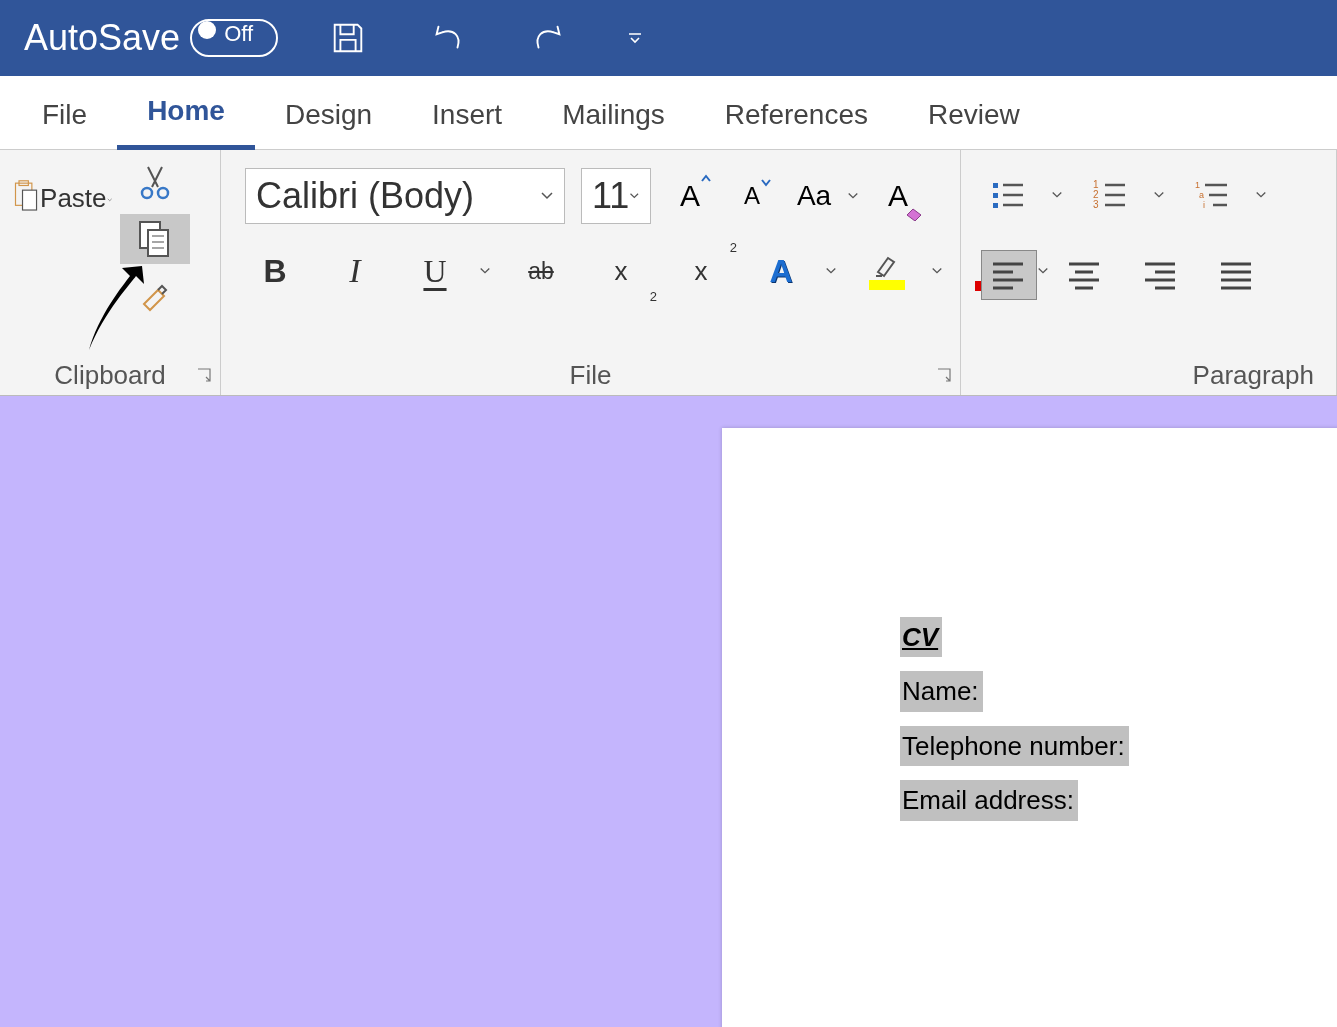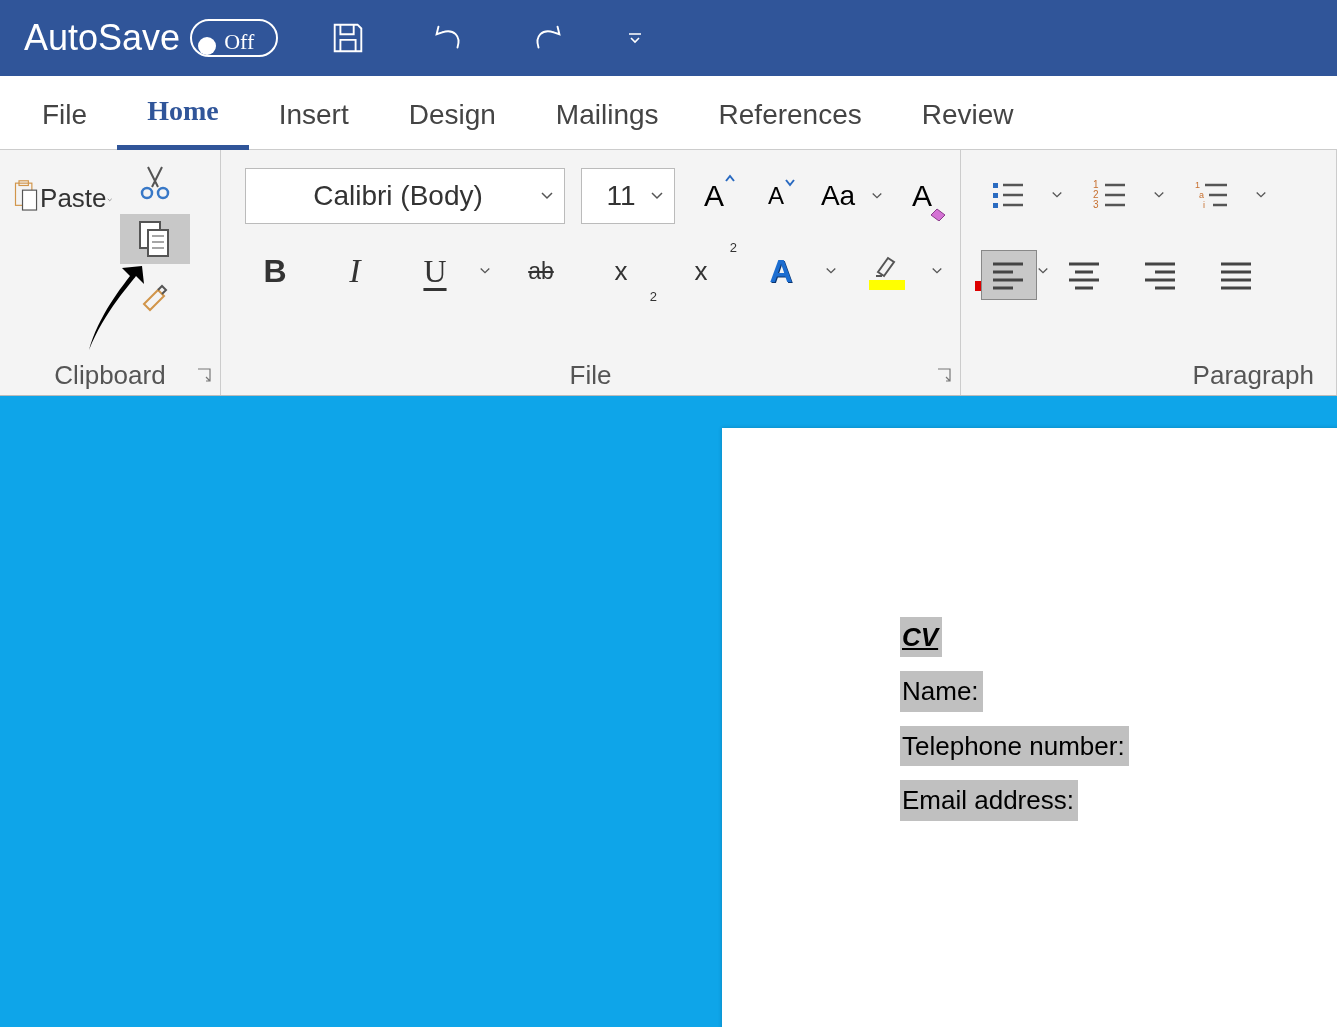--- a/index.html
+++ b/index.html
@@ -29,25 +29,24 @@
     color: #fff;
     font-size: 36px;
     font-weight: 400;
   }
   .toggle {
     width: 88px;
     height: 38px;
     border: 2px solid #fff;
     border-radius: 20px;
     display: flex;
-    align-items: flex-end;
+    align-items: flex-start;
     padding: 0 6px;
     gap: 8px;
     cursor: pointer;
-    font-family: Liberation Serif, serif;
   }
   .toggle-knob {
     width: 18px;
     height: 18px;
     background: #fff;
     border-radius: 50%;
   }
   .toggle-text {
     color: #fff;
     font-size: 22px;
@@ -87,21 +86,20 @@
     cursor: pointer;
     height: 74px;
     display: flex;
     align-items: center;
   }
   .tab.active {
     color: #305599;
     font-weight: 600;
     border-bottom: 5px solid #305599;
     padding-bottom: 16px;
-    font-family: Liberation Serif, serif;
   }
   
   
   .ribbon {
     background: #f4f4f4;
     height: 246px;
     display: flex;
     border-bottom: 1px solid #bbb;
   }
   .group {
@@ -186,26 +184,25 @@
   }
   .font-name-box, .font-size-box {
     background: #fff;
     border: 1px solid #bbb;
     display: flex;
     align-items: center;
     padding: 0 10px;
     height: 56px;
   }
   .font-name-box { width: 320px; }
-  .font-size-box { width: 94px; }
+  .font-size-box { width: 70px; }
   .font-name-text, .font-size-text {
-    font-size: 28px;
+    font-size: 36px;
     color: #333;
     flex: 1;
-    text-align: center;
   }
   .caret { width: 14px; height: 10px; }
   .mini-btn {
     width: 46px; height: 46px;
     display:flex; align-items:center; justify-content:center;
     cursor:pointer;
   }
   .font-btn {
     width: 60px;
     height: 54px;
@@ -278,21 +275,21 @@
     display:flex; align-items:center; justify-content:center;
     cursor:pointer;
   }
   .para-btn svg { width:36px; height:32px;}
   .para-btn.active { background:#c8c8c8; border:1px solid #888;}
   
   
   .workspace {
     position: relative;
     height: calc(1027px - 76px - 74px - 246px);
-    background: #0ea5e9;
+    background: #c4b5fd;
     overflow: hidden;
   }
   .page {
     position: absolute;
     left: 722px;
     top: 32px;
     width: 900px;
     background: #fff;
     height: 800px;
     box-shadow: 0 0 4px rgba(0,0,0,0.2);
@@ -343,22 +340,22 @@
   <div class="qat-dropdown" style="margin-left:30px;">
     <svg width="16" height="16" viewBox="0 0 16 16">
         <path d="M2 4h12M4 8l4 4 4-4" stroke="#fff" fill="none" stroke-width="1.6"></path>
       </svg>
   </div>
 </div>
 
 <div class="tabs">
   <div class="tab">File</div>
   <div class="tab active">Home</div>
+  <div class="tab">Design</div>
   <div class="tab">Insert</div>
-  <div class="tab">Design</div>
   <div class="tab">Mailings</div>
   <div class="tab">References</div>
   <div class="tab">Review</div>
 </div>
 
 <div class="ribbon">
 
   <div class="group clipboard-group">
     <div class="group-body">
       <div class="paste-btn">

